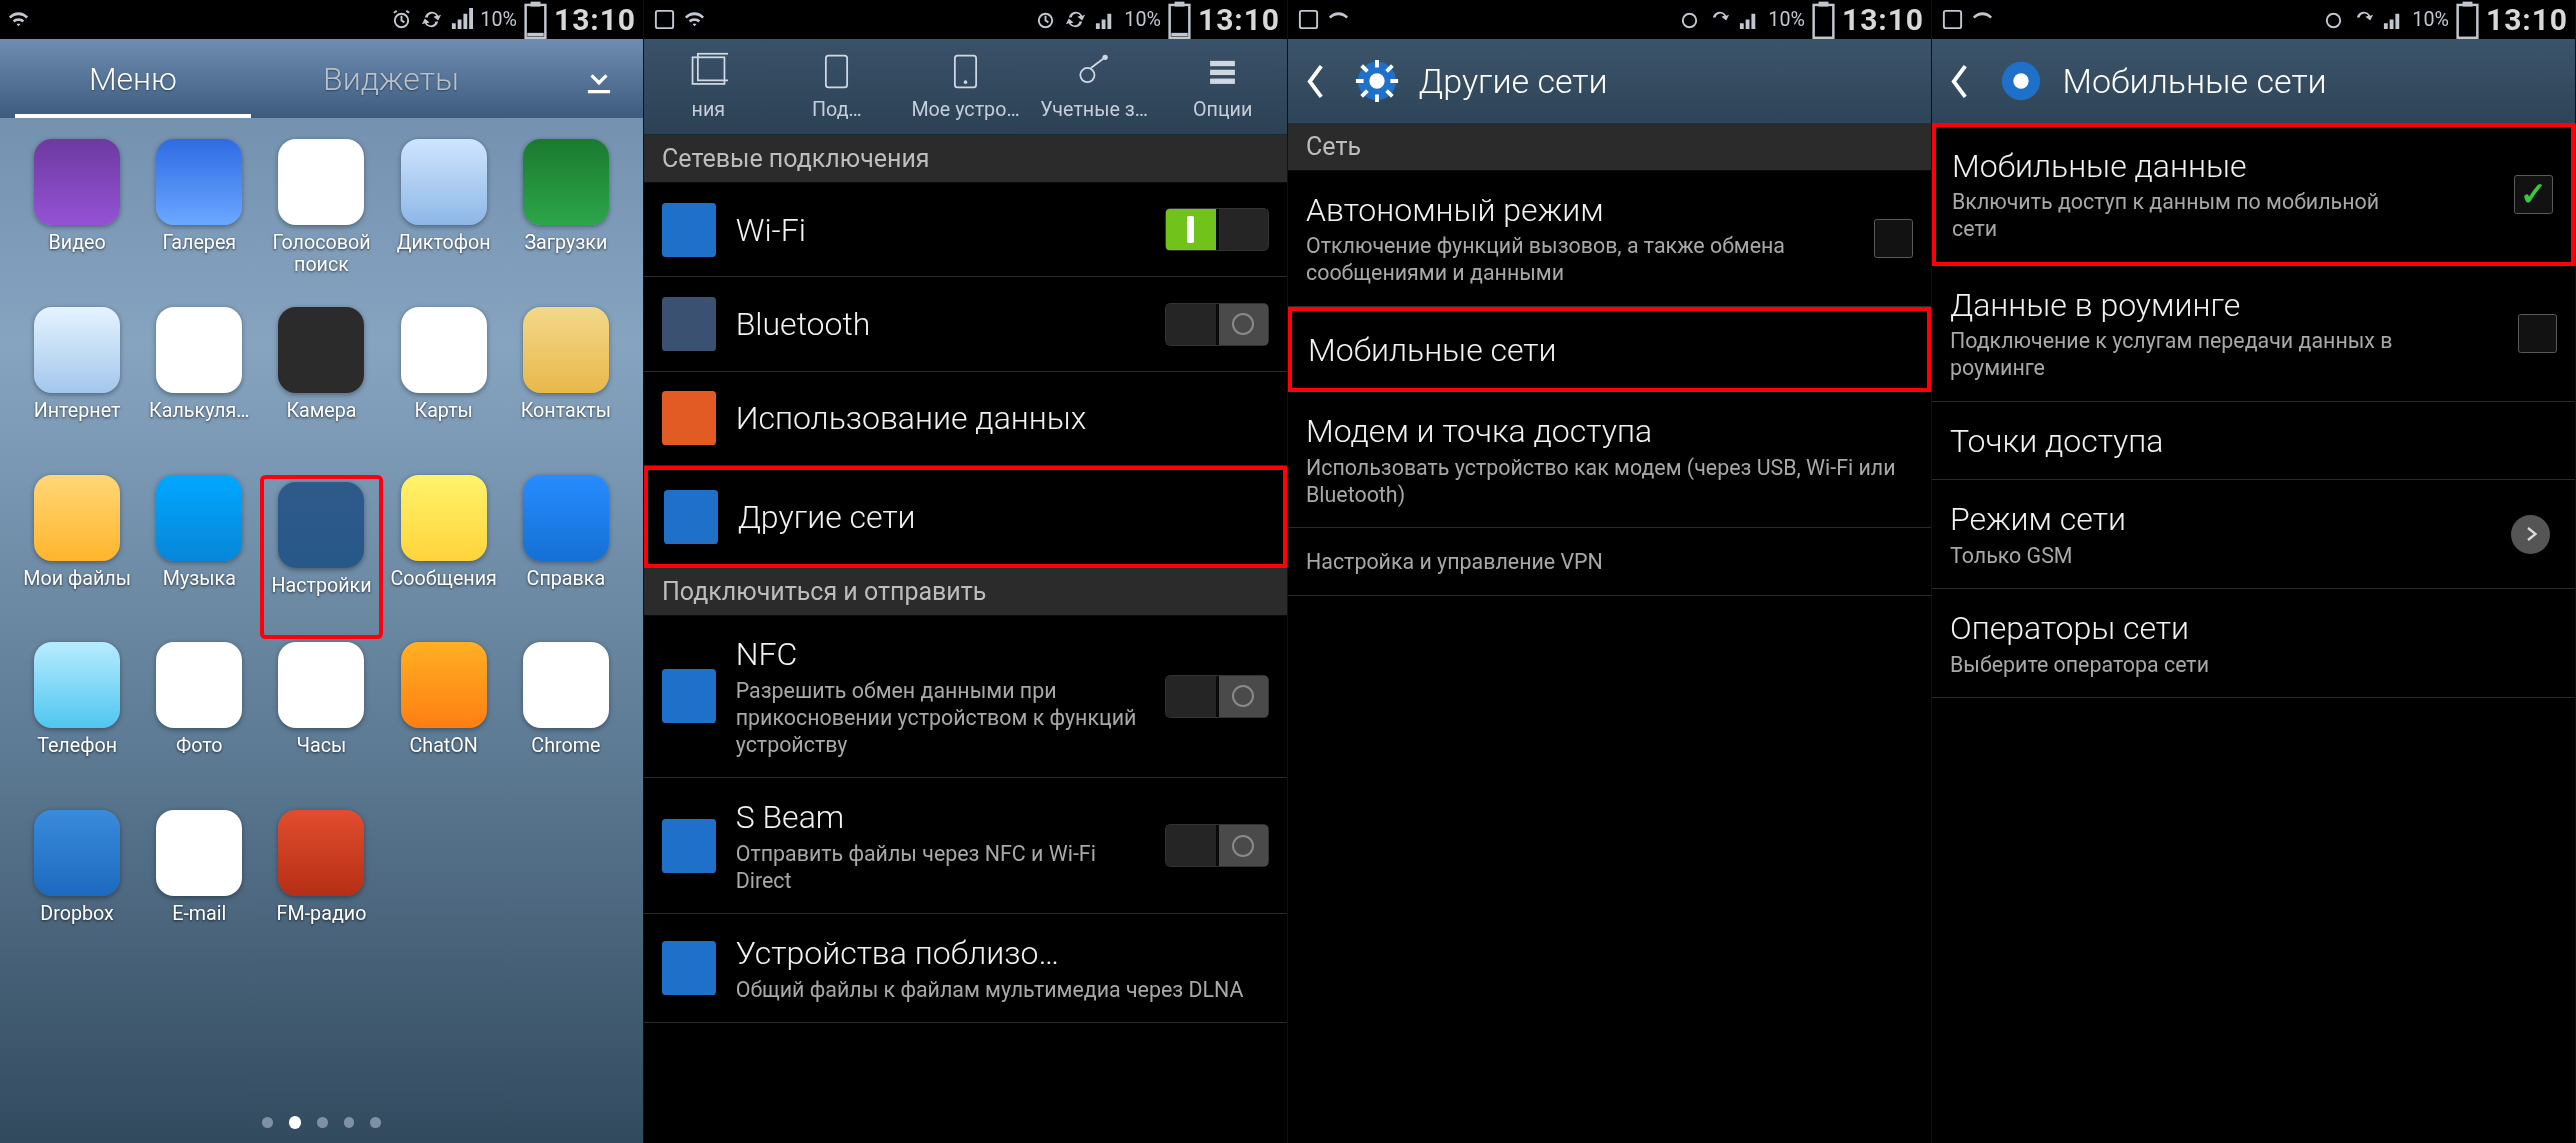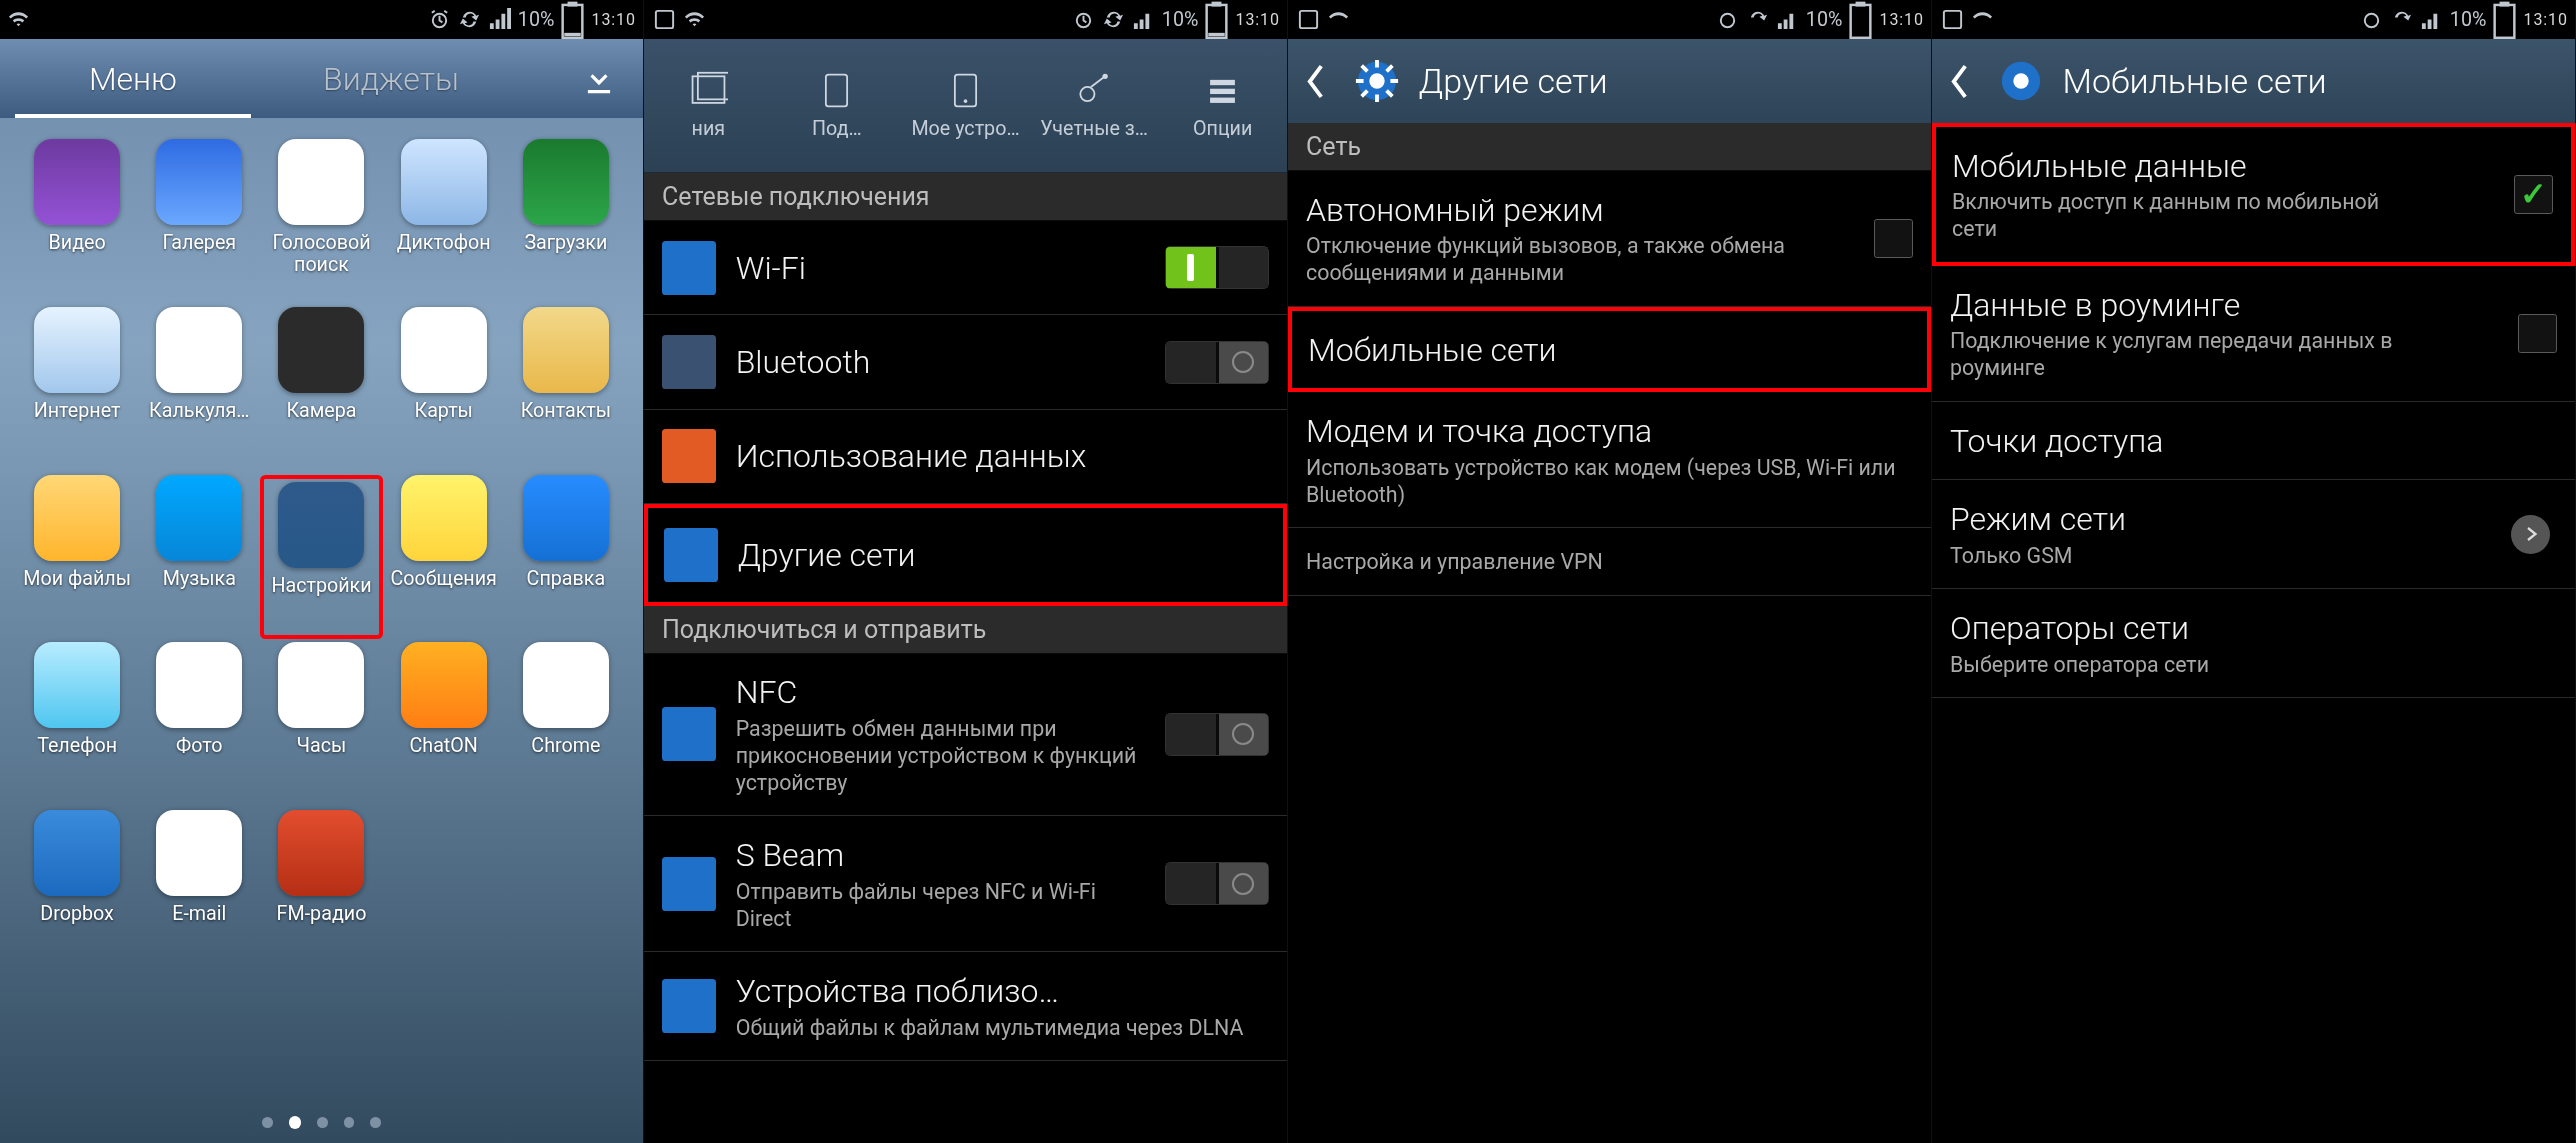--- a/index.html
+++ b/index.html
@@ -3,21 +3,21 @@
 <meta charset="utf-8">
 <style>
   * { box-sizing: border-box; margin: 0; padding: 0; }
   body { background: #000; font-family: Roboto, Arial, sans-serif; display: flex; width: 2576px; height: 1144px; overflow: hidden; }
   .screen { flex: 1; display: flex; flex-direction: column; background: #000; color: #e9e9e9; position: relative; border-right: 0.9px solid #111; }
 
   
   .status-bar { height: 39px; background: #000; display: flex; justify-content: flex-end; align-items: center; padding: 0 7.1px; gap: 7.1px; color: #c0c7cf; font-size: 18px; }
   .status-bar.home { justify-content: space-between; }
   .status-left, .status-right { display: flex; align-items: center; gap: 7.1px; }
-  .clock { letter-spacing: 0.9px; color: #d8d8d8; font-size: 16px; font-weight: 400; }
+  .clock { letter-spacing: 0.9px; color: #d8d8d8; font-size: 30px; font-weight: 700; }
   .sb-icon { width: 23px; height: 23px; display: flex; align-items: center; justify-content: center; }
   svg { display: block; }
 
   
   .tabrow { height: 79px; display: flex; align-items: stretch; background: linear-gradient(#6f8db1,#3d5b7e); }
   .tab { flex: 0 0 250px; display: flex; align-items: center; justify-content: center; font-size: 32px; font-weight: 300; color: #fff; position: relative; text-shadow: 0 0.9px 1.8px rgba(0,0,0,.4); margin-left: 8px; }
   .tab.inactive { color: #b8c2cd; font-weight: 300; }
   .tab.active::after { content: ""; position: absolute; left: 7.1px; right: 7.1px; bottom: 0; height: 4.5px; background: #fff; }
   .tab-dl { flex: 1; display: flex; align-items: center; justify-content: flex-end; padding-right: 25px; }
   .wallpaper { background: linear-gradient(to bottom, #6b88a8 0%, #86a4c0 30%, #5e7b95 65%, #324a5e 100%); }
@@ -37,21 +37,21 @@
   .c-www{background:linear-gradient(#e6f3ff,#a2c7ec)} .c-calc{background:#fff} .c-cam{background:#2b2b2b} .c-maps{background:#fff} .c-cont{background:linear-gradient(#f2d88a,#e9b84a)}
   .c-files{background:linear-gradient(#ffd776,#ffb52c)} .c-music{background:linear-gradient(#00a8ff,#0786d8)} .c-set{background:linear-gradient(#2e5a8a,#275888)} .c-msg{background:linear-gradient(#fff36b,#ffd43b)} .c-help{background:linear-gradient(#278cff,#1570d4)}
   .c-phone{background:linear-gradient(#b7ecff,#4fc6f0)} .c-photo{background:#fff} .c-clock{background:#fff} .c-chaton{background:linear-gradient(#ffb022,#ff7e13)} .c-chrome{background:#fff}
   .c-dropbox{background:linear-gradient(#3a8bdc,#1c6abf)} .c-mail{background:#fff} .c-fm{background:linear-gradient(#e24d2e,#b52f15)}
 
   
   .header { height: 84px; background: linear-gradient(#3c546a,#2e4458); display: flex; align-items: center; gap: 14.3px; padding: 0 16px; color: #fff; font-size: 34px; font-weight: 300; }
   .header .back { width: 32px; height: 54px; display: flex; align-items: center; }
   .header .gear { width: 54px; height: 54px; display: flex; align-items: center; justify-content: center; }
 
-  .tabbar { height: 134px; background: linear-gradient(#3a5169,#2c4154); display: flex; border-bottom: 0.9px solid #1c2a36; }
+  .tabbar { height: 96px; background: linear-gradient(#3a5169,#2c4154); display: flex; border-bottom: 0.9px solid #1c2a36; }
   .tbt { flex: 1; display: flex; flex-direction: column; align-items: center; justify-content: center; gap: 7.1px; font-size: 19.7px; color: #c5ced8; }
   .tbt svg { width: 39px; height: 39px; }
 
   .sect-head { background: #2b2b2b; padding: 9px 18px; font-size: 25px; color: #bdbdbd; border-bottom: 0.9px solid #0b0b0b; }
 
   .row { display: flex; align-items: center; gap: 19.7px; padding: 19.7px 18px; border-bottom: 0.9px solid #2a2a2a; position: relative; }
   .row .ri { width: 54px; height: 54px; border-radius: 3.6px; flex: 0 0 54px; display: flex; align-items: center; justify-content: center; }
   .row .rt { flex: 1; display: flex; flex-direction: column; gap: 3.6px; }
   .row .ttl { font-size: 32px; color: #f2f2f2; font-weight: 300; }
   .row .sub { font-size: 21.4px; color: #a8a8a8; line-height: 27px; }

